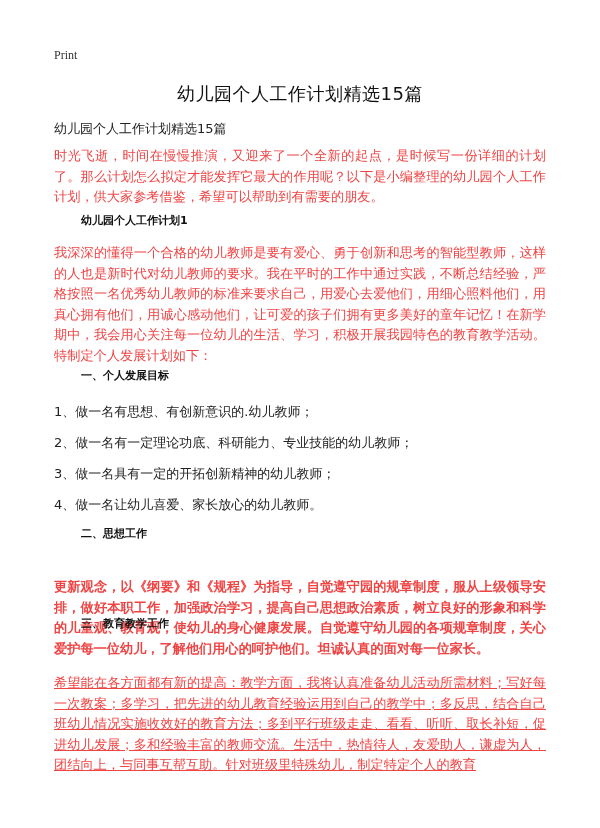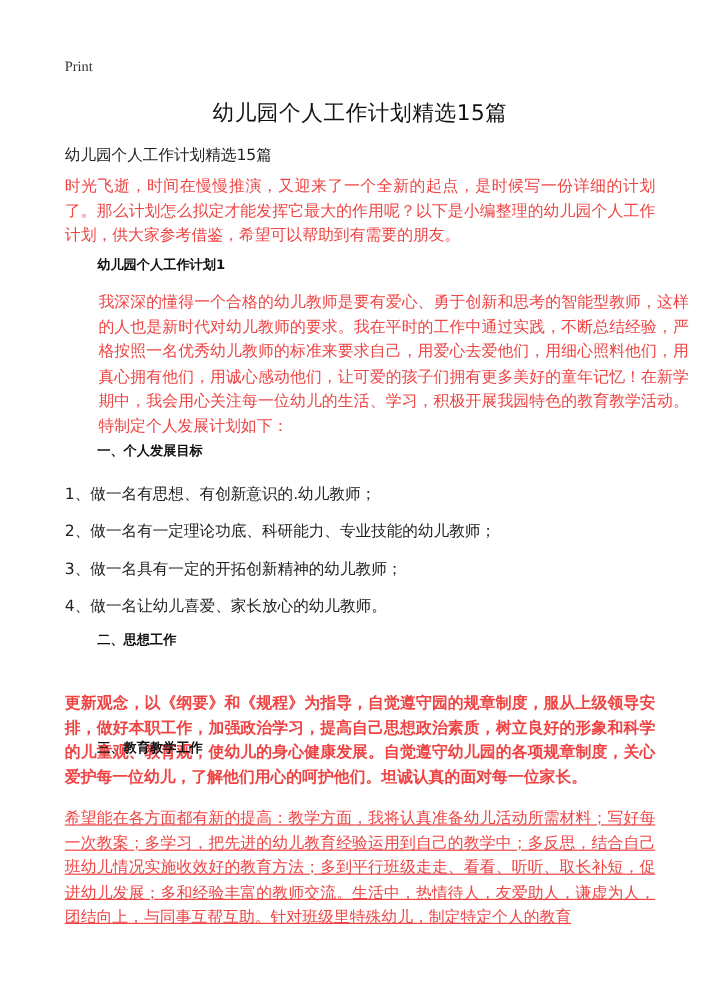--- a/index.html
+++ b/index.html
@@ -17,21 +17,21 @@
 
 <div class="page">
   <div class="print">Print</div>
   <div class="title">幼儿园个人工作计划精选15篇</div>
   <div class="subtitle">幼儿园个人工作计划精选15篇</div>
 
   <div class="block" style="top:146px;">时光飞逝，时间在慢慢推演，又迎来了一个全新的起点，是时候写一份详细的计划了。那么计划怎么拟定才能发挥它最大的作用呢？以下是小编整理的幼儿园个人工作计划，供大家参考借鉴，希望可以帮助到有需要的朋友。</div>
 
   <div class="h" style="top:213px;">幼儿园个人工作计划1</div>
 
-  <div class="block" style="top:243px;margin-left:28px;">我深深的懂得一个合格的幼儿教师是要有爱心、勇于创新和思考的智能型教师，这样的人也是新时代对幼儿教师的要求。我在平时的工作中通过实践，不断总结经验，严格按照一名优秀幼儿教师的标准来要求自己，用爱心去爱他们，用细心照料他们，用真心拥有他们，用诚心感动他们，让可爱的孩子们拥有更多美好的童年记忆！在新学期中，我会用心关注每一位幼儿的生活、学习，积极开展我园特色的教育教学活动。特制定个人发展计划如下：</div>
+  <div class="block" style="top:243px;">我深深的懂得一个合格的幼儿教师是要有爱心、勇于创新和思考的智能型教师，这样的人也是新时代对幼儿教师的要求。我在平时的工作中通过实践，不断总结经验，严格按照一名优秀幼儿教师的标准来要求自己，用爱心去爱他们，用细心照料他们，用真心拥有他们，用诚心感动他们，让可爱的孩子们拥有更多美好的童年记忆！在新学期中，我会用心关注每一位幼儿的生活、学习，积极开展我园特色的教育教学活动。特制定个人发展计划如下：</div>
 
   <div class="h" style="top:368px;">一、个人发展目标</div>
   <div class="li" style="top:403px;">1、做一名有思想、有创新意识的.幼儿教师；</div>
   <div class="li" style="top:434px;">2、做一名有一定理论功底、科研能力、专业技能的幼儿教师；</div>
   <div class="li" style="top:465px;">3、做一名具有一定的开拓创新精神的幼儿教师；</div>
   <div class="li" style="top:496px;">4、做一名让幼儿喜爱、家长放心的幼儿教师。</div>
 
   <div class="h" style="top:526px;">二、思想工作</div>
   <div class="block" style="top:577px;font-weight:bold;">更新观念，以《纲要》和《规程》为指导，自觉遵守园的规章制度，服从上级领导安排，做好本职工作，加强政治学习，提高自己思想政治素质，树立良好的形象和科学的儿童观、教育观，使幼儿的身心健康发展。自觉遵守幼儿园的各项规章制度，关心爱护每一位幼儿，了解他们用心的呵护他们。坦诚认真的面对每一位家长。</div>
 

